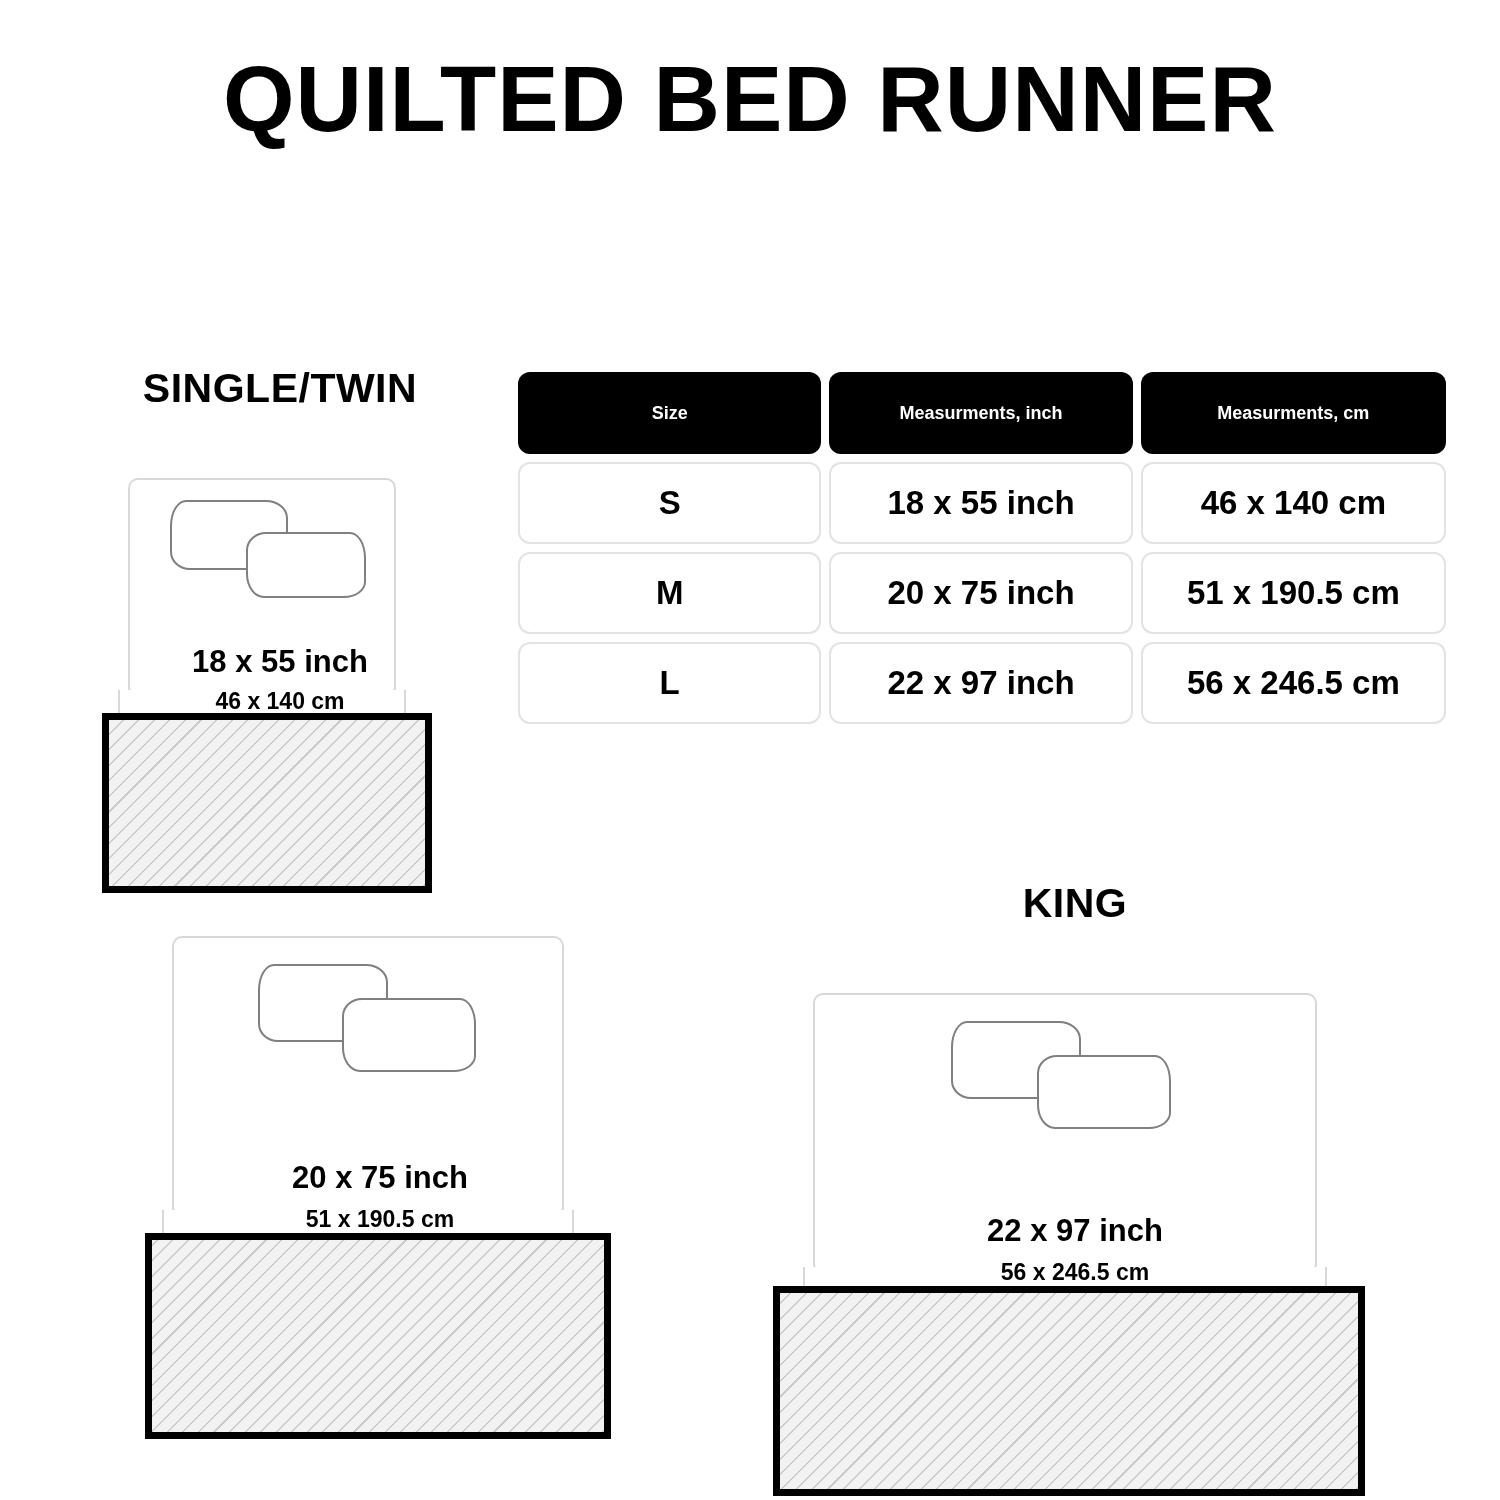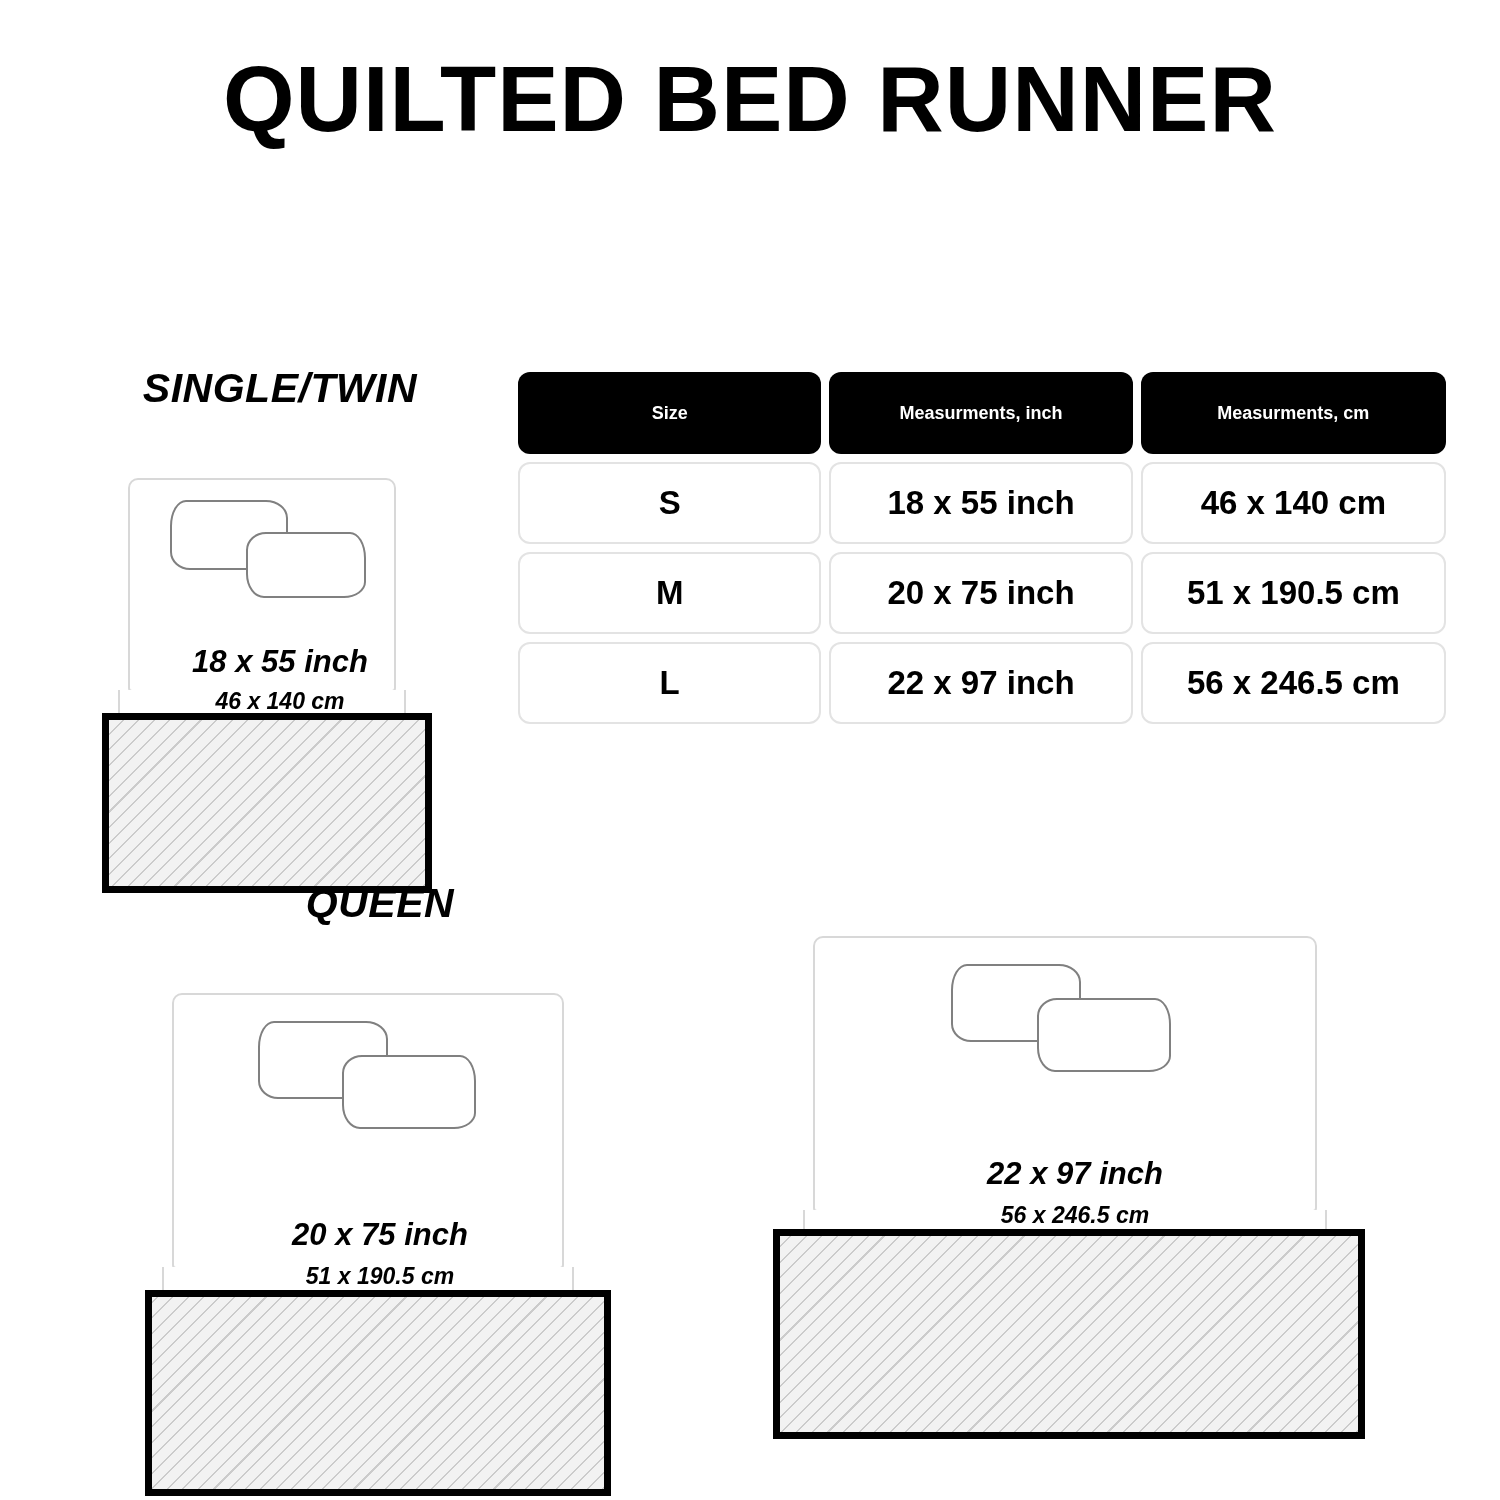--- a/index.html
+++ b/index.html
@@ -61,21 +61,21 @@
     border: 2px solid #e3e3e3;
     height: 82px;
     font-size: 33px;
     font-weight: bold;
   }
   .c-size { width: 306px; }
   .c-inch { width: 306px; }
   .c-cm   { width: 308px; }
 
   
-  .bed-block { position: absolute; font-style: italic; }
+  .bed-block { position: absolute; }
   .bed-label {
     text-align: center;
     font-size: 41px;
     font-weight: bold;
     letter-spacing: 0.5px;
     margin-bottom: 10px;
     white-space: nowrap;
   }
   .bed-area { position: relative; }
 
@@ -180,37 +180,37 @@
     <div class="pillow p2" style="left:176px; top:110px; width:120px; height:66px;"></div>
 
     <div class="meas-inch" style="left:0; top:222px; width:420px;">18 x 55 inch</div>
     <div class="meas-cm" style="left:0; top:266px; width:420px;">46 x 140 cm</div>
 
     <div class="runner" style="left:32px; top:291px; width:330px; height:180px;"></div>
   </div>
 </div>
 
 <div class="bed-block" style="left:140px; top:880px; width:480px;">
-  <div class="bed-label">QUEEN</div>
   <div class="bed-area" style="height:560px;">
 
     <div class="mattress-back" style="left:32px; top:56px; width:392px; height:276px;"></div>
     <div class="mattress-front" style="left:22px; top:330px; width:412px; height:228px;"></div>
 
     <div class="pillow p1" style="left:118px; top:84px; width:130px; height:78px;"></div>
     <div class="pillow p2" style="left:202px; top:118px; width:134px; height:74px;"></div>
 
     <div class="meas-inch" style="left:0; top:280px; width:480px;">20 x 75 inch</div>
     <div class="meas-cm" style="left:0; top:326px; width:480px;">51 x 190.5 cm</div>
 
     <div class="runner" style="left:5px; top:353px; width:466px; height:206px;"></div>
   </div>
 </div>
 
 <div class="bed-block" style="left:765px; top:880px; width:620px;">
+  <div class="bed-label">KING</div>
   <div class="bed-area" style="height:560px;">
 
     <div class="mattress-back" style="left:48px; top:56px; width:504px; height:276px;"></div>
     <div class="mattress-front" style="left:38px; top:330px; width:524px; height:228px;"></div>
 
     <div class="pillow p1" style="left:186px; top:84px; width:130px; height:78px;"></div>
     <div class="pillow p2" style="left:272px; top:118px; width:134px; height:74px;"></div>
 
     <div class="meas-inch" style="left:0; top:276px; width:620px;">22 x 97 inch</div>
     <div class="meas-cm" style="left:0; top:322px; width:620px;">56 x 246.5 cm</div>

